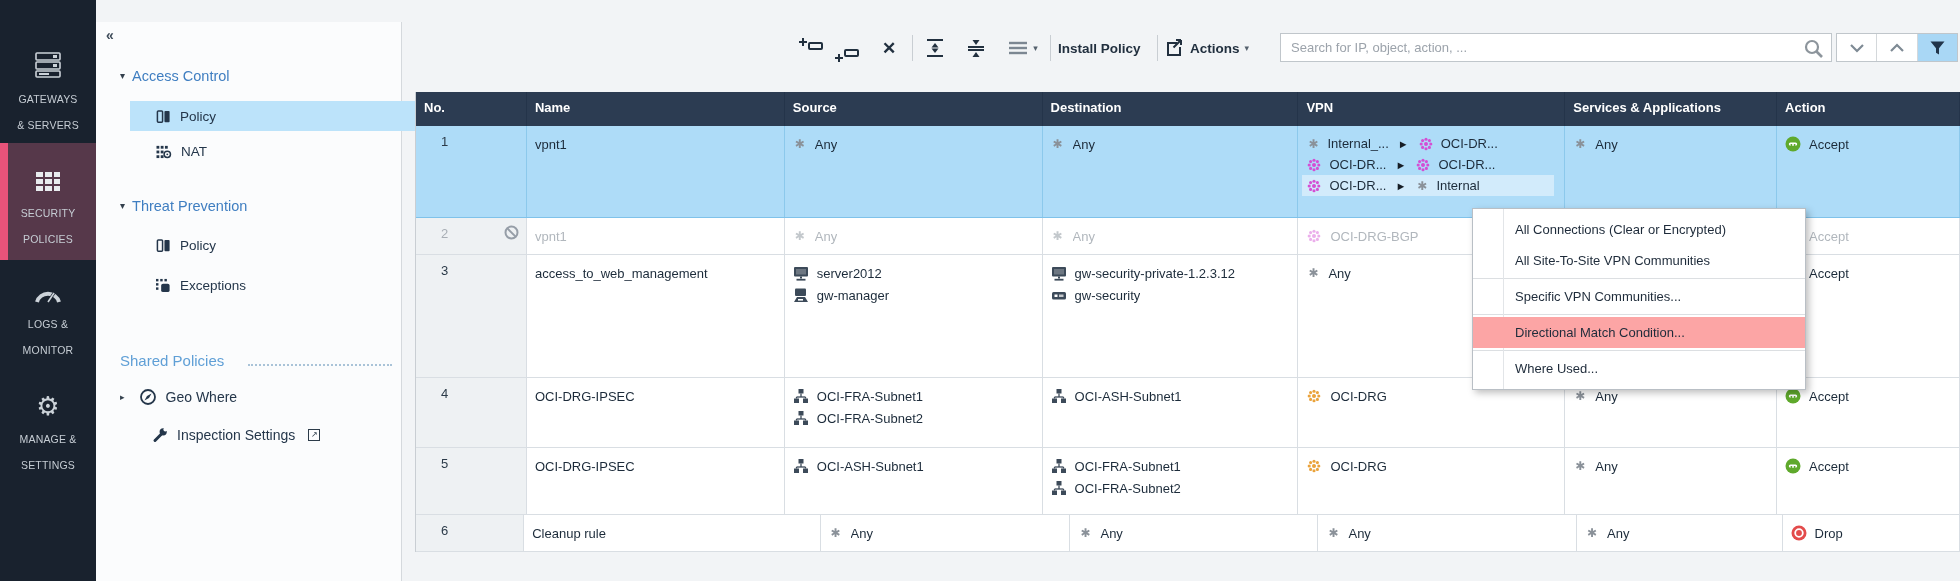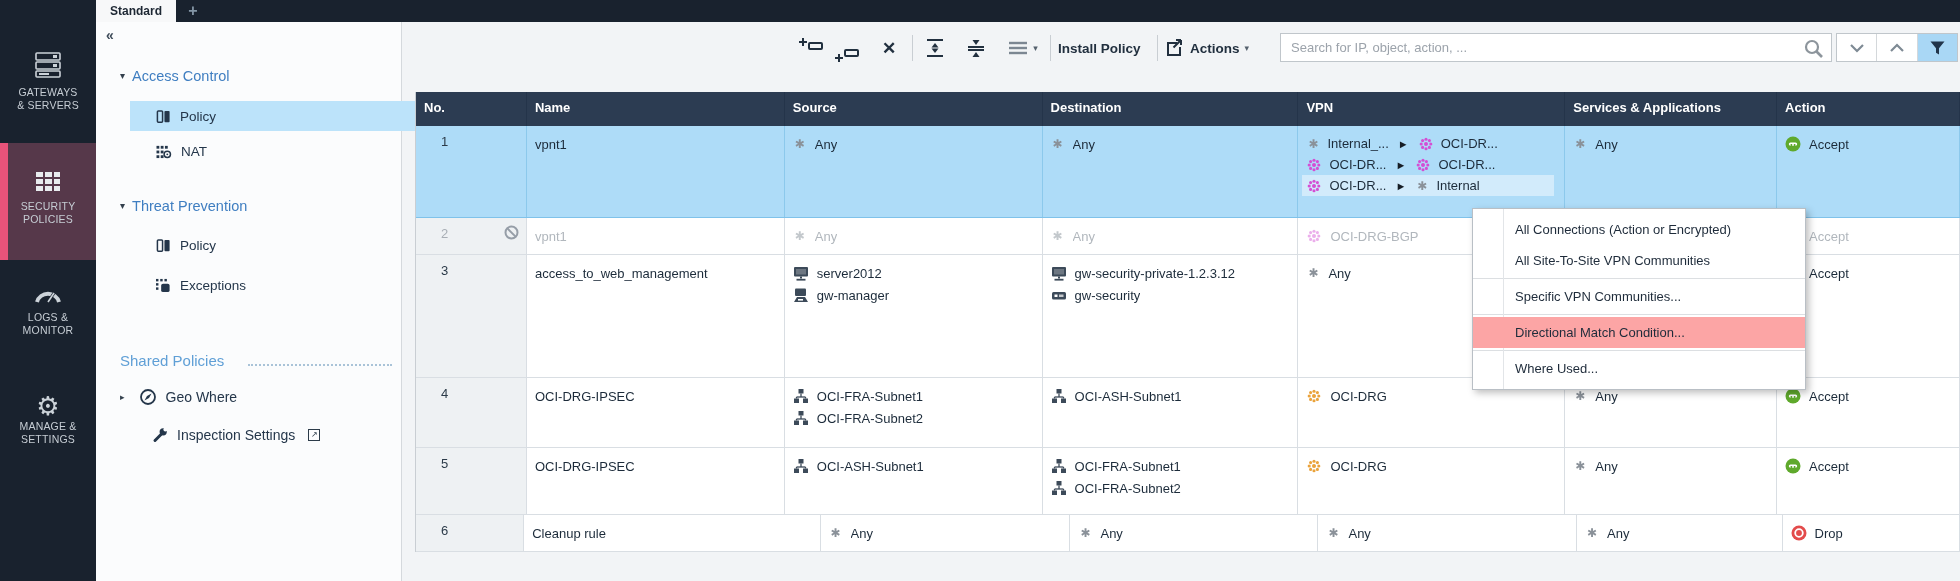--- a/index.html
+++ b/index.html
@@ -8,21 +8,21 @@
   
   .tabbar{position:absolute;left:0;top:0;width:1960px;height:22px;background:#19222e;}
   .tab-active{position:absolute;left:96px;top:0;width:80px;height:22px;background:#f7f8f9;
     color:#1d2733;font-size:12px;font-weight:bold;display:flex;align-items:center;justify-content:center;}
   .tab-plus{position:absolute;left:176px;top:0;width:34px;height:22px;color:#8496a6;
     font-size:16px;font-weight:bold;display:flex;align-items:center;justify-content:center;}
 
   
   .sidebar{position:absolute;left:0;top:0;width:96px;height:581px;background:#19222e;z-index:5;}
   .side-item{position:absolute;left:0;width:96px;text-align:center;color:#c6cdd4;font-size:10.5px;letter-spacing:.2px;cursor:default;}
-  .side-item .lbl{line-height:13px;}
+  .side-item .lbl{line-height:13px;margin-top:13px;}
   .side-item svg{display:block;margin:0 auto 6px auto;}
   .side-item.active{background:#56384a;}
   .side-accent{position:absolute;left:0;top:0;width:8px;height:100%;background:#e8537a;}
 
   
   .treepanel{position:absolute;left:96px;top:22px;width:305px;height:559px;background:#fbfcfd;border-right:1px solid #d5d9dd;}
   .collapse-btn{position:absolute;left:10px;top:5px;color:#3f4c5a;font-size:14px;font-weight:bold;}
   .tree-group{position:absolute;left:24px;color:#3f7ec1;font-size:14.5px;}
   .tree-group .tri{color:#33404d;font-size:10px;margin-right:7px;vertical-align:2px;}
   .tree-item{position:absolute;left:60px;height:30px;display:flex;align-items:center;gap:9px;
@@ -83,24 +83,20 @@
   .cmenu .gutter{position:absolute;left:0;top:0;bottom:0;width:30px;border-right:1px solid #e2e5e8;}
   .citem{position:relative;padding:8px 10px 8px 42px;font-size:13px;color:#1e2b3a;white-space:nowrap;}
   .citem.hl{background:#fca5a5;}
   .cdiv{height:0;border-top:1px solid #dcdfe2;margin:2px 0;}
 </style>
 </head>
 <body>
 
 <div id="app">
 
-  <div class="tabbar">
-    <div class="tab-active">Standard</div>
-    <div class="tab-plus">+</div>
-  </div>
 
   <div class="sidebar">
     <div class="side-item" style="top:50px;">
       <svg width="30" height="30" viewBox="0 0 30 30">
         <g stroke="#ccd3d9" stroke-width="1.6" fill="none">
           <rect x="3" y="3" width="24" height="7" rx="1"></rect>
           <rect x="3" y="12" width="24" height="7" rx="1"></rect>
           <rect x="3" y="21" width="24" height="6" rx="1"></rect>
         </g>
         <g fill="#ccd3d9">
@@ -771,21 +767,21 @@
               </span>
               <span class="etext">Drop</span>
             </div>
           </div>
         </div>
       </div>
   </div>
 
   <div class="cmenu" id="cmenu">
     <div class="gutter"></div>
-  <div class="citem">All Connections (Action or Encrypted)</div>
+  <div class="citem">All Connections (Clear or Encrypted)</div>
       <div class="citem">All Site-To-Site VPN Communities</div>
       <div class="cdiv"></div>
       <div class="citem">Specific VPN Communities...</div>
       <div class="cdiv"></div>
       <div class="citem hl">Directional Match Condition...</div>
       <div class="cdiv"></div>
       <div class="citem">Where Used...</div>
     </div>
 
 </div>

